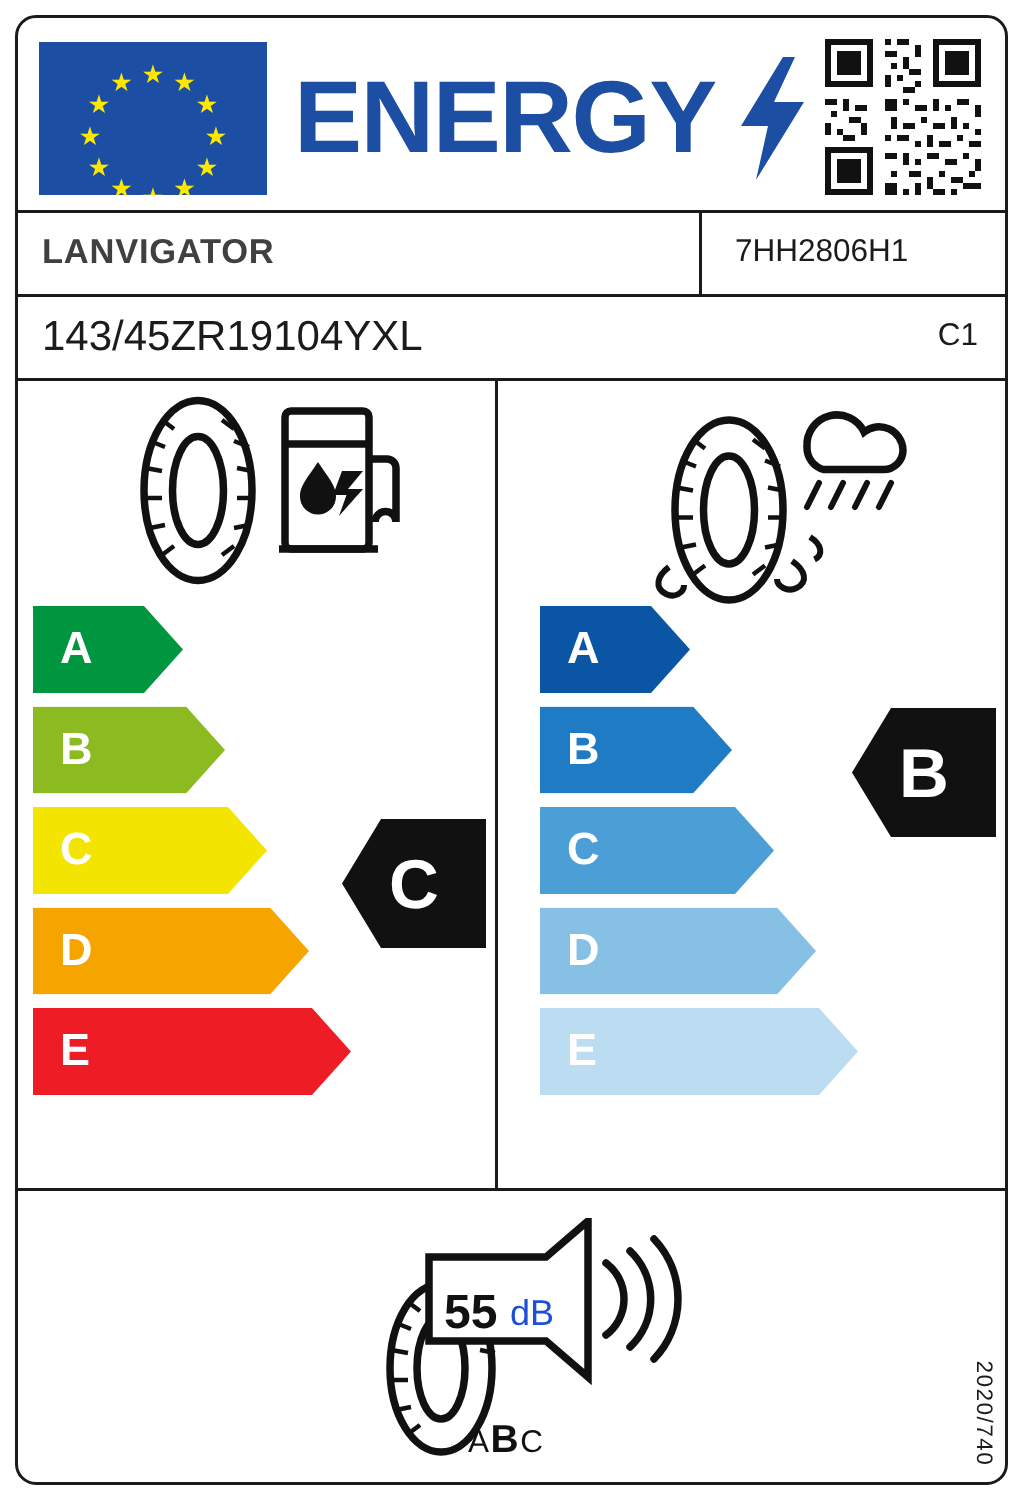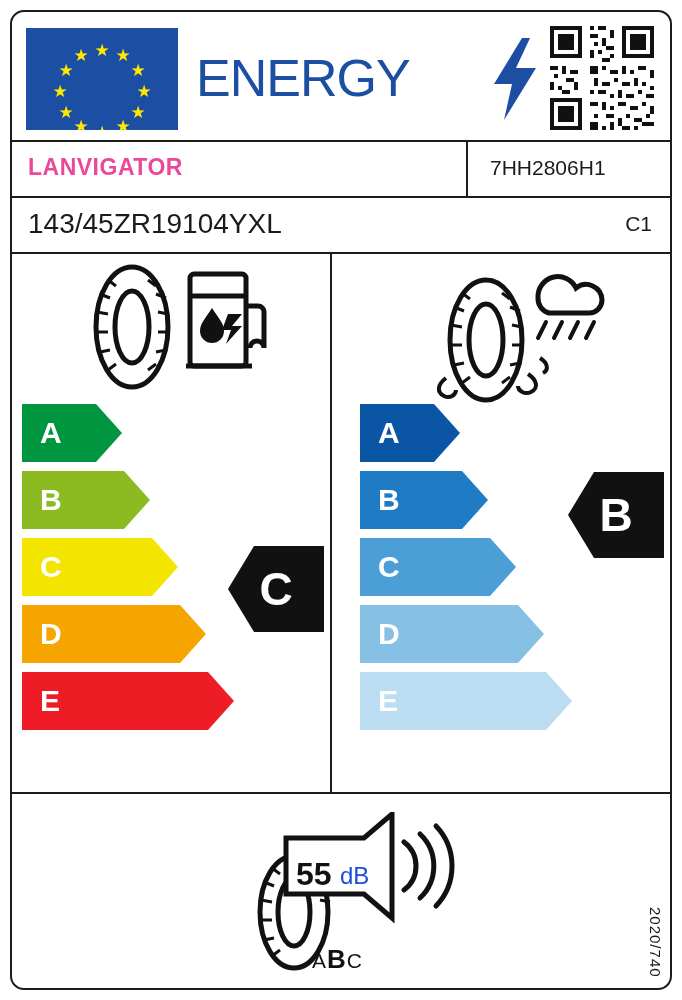--- a/index.html
+++ b/index.html
@@ -44,22 +44,22 @@
     position: absolute;
     color: #ffe800;
     font-size: 17px;
     line-height: 17px;
     transform: translate(-50%, -50%);
   }
   .energy-word {
     position: absolute;
     left: 196px;
     top: 30px;
-    font-size: 52px;
-    font-weight: normal;
+    font-size: 68px;
+    font-weight: bold;
     letter-spacing: -1px;
     color: #1c4ea3;
     line-height: 96px;
   }
   .bolt {
     position: absolute;
     left: 492px;
     top: 38px;
     width: 44px;
     height: 82px;
@@ -91,21 +91,21 @@
   }
   .vrule-mid { left: 330px; top: 252px; height: 540px; }
   .vrule-head { left: 466px; top: 140px; height: 56px; }
 
   .brand {
     position: absolute;
     left: 28px;
     top: 154px;
     font-size: 23px;
     font-weight: bold;
-    color: #ec4899;
+    color: #404040;
     letter-spacing: 0.5px;
   }
   .sku {
     position: absolute;
     left: 490px;
     top: 156px;
     font-size: 21px;
     color: #1b1b1b;
   }
   .tyre-size {

